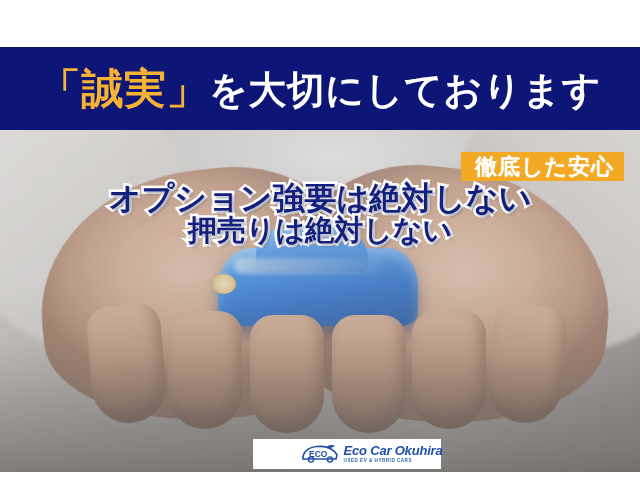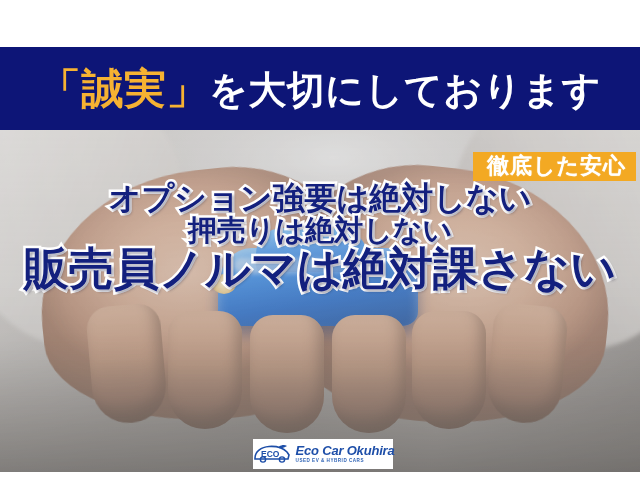--- a/index.html
+++ b/index.html
@@ -175,27 +175,27 @@
     letter-spacing: 0.5px;
     white-space: nowrap;
     line-height: 1;
   }
   .banner-text .gold { color: #f6b232; }
   .banner-text .white { color: #ffffff; font-size: 38px; }
 
   
   .badge {
     position: absolute;
-    right: 4px;
+    right: 16px;
     top: 132px;
     height: 29px;
     padding: 0 10px 0 14px;
     background: #f3a923;
     display: flex;
-    align-items: flex-end;
+    align-items: center;
     color: #ffffff;
     font-size: 22px;
     font-weight: 700;
     letter-spacing: 1px;
     text-shadow: 0 0 1px rgba(255,255,255,0.8);
   }
 
   
   .pledges {
     position: absolute;
@@ -229,20 +229,21 @@
     position: absolute;
     left: 253px;
     top: 419px;
     width: 140px;
     height: 30px;
     background: #ffffff;
     display: flex;
     align-items: center;
     justify-content: center;
     gap: 4px;
+    padding-left: 48px;
   }
   .logo-mark {
     width: 40px;
     height: 22px;
     position: relative;
     flex: 0 0 auto;
   }
   .logo-words {
     display: flex;
     flex-direction: column;
@@ -319,21 +320,20 @@
     </div>
   </div>
 
   <div class="badge">
     <span>徹底した安心</span>
   </div>
 
   <div class="pledges">
     <div class="pledge pledge-2">オプション強要は絶対しない</div>
     <div class="pledge pledge-3">押売りは絶対しない</div>
-    <div class="pledge pledge-4">販売員ノルマは絶対課さない</div>
   </div>
 
   <div class="logo-plate">
     <span class="logo-mark">
       <svg width="40" height="22" viewBox="0 0 40 22" aria-hidden="true">
         <path d="M3 15 C3 9, 9 4, 17 3.5 C24 3, 31 5, 35 9 L37 12 L36 16 L3 16 Z" fill="none" stroke="#1d4ea8" stroke-width="1.6"></path>
         <path d="M27 3.5 C30 1.5, 33 1.5, 35 3 C32.5 4.5, 30 5.5, 27.5 5.5 Z" fill="#1d4ea8"></path>
         <circle cx="11" cy="16.5" r="2.6" fill="none" stroke="#1d4ea8" stroke-width="1.4"></circle>
         <circle cx="30" cy="16.5" r="2.6" fill="none" stroke="#1d4ea8" stroke-width="1.4"></circle>
         <text x="9" y="14" font-family="Liberation Sans, sans-serif" font-size="8.5" font-weight="bold" fill="#1d4ea8">ECO</text>

